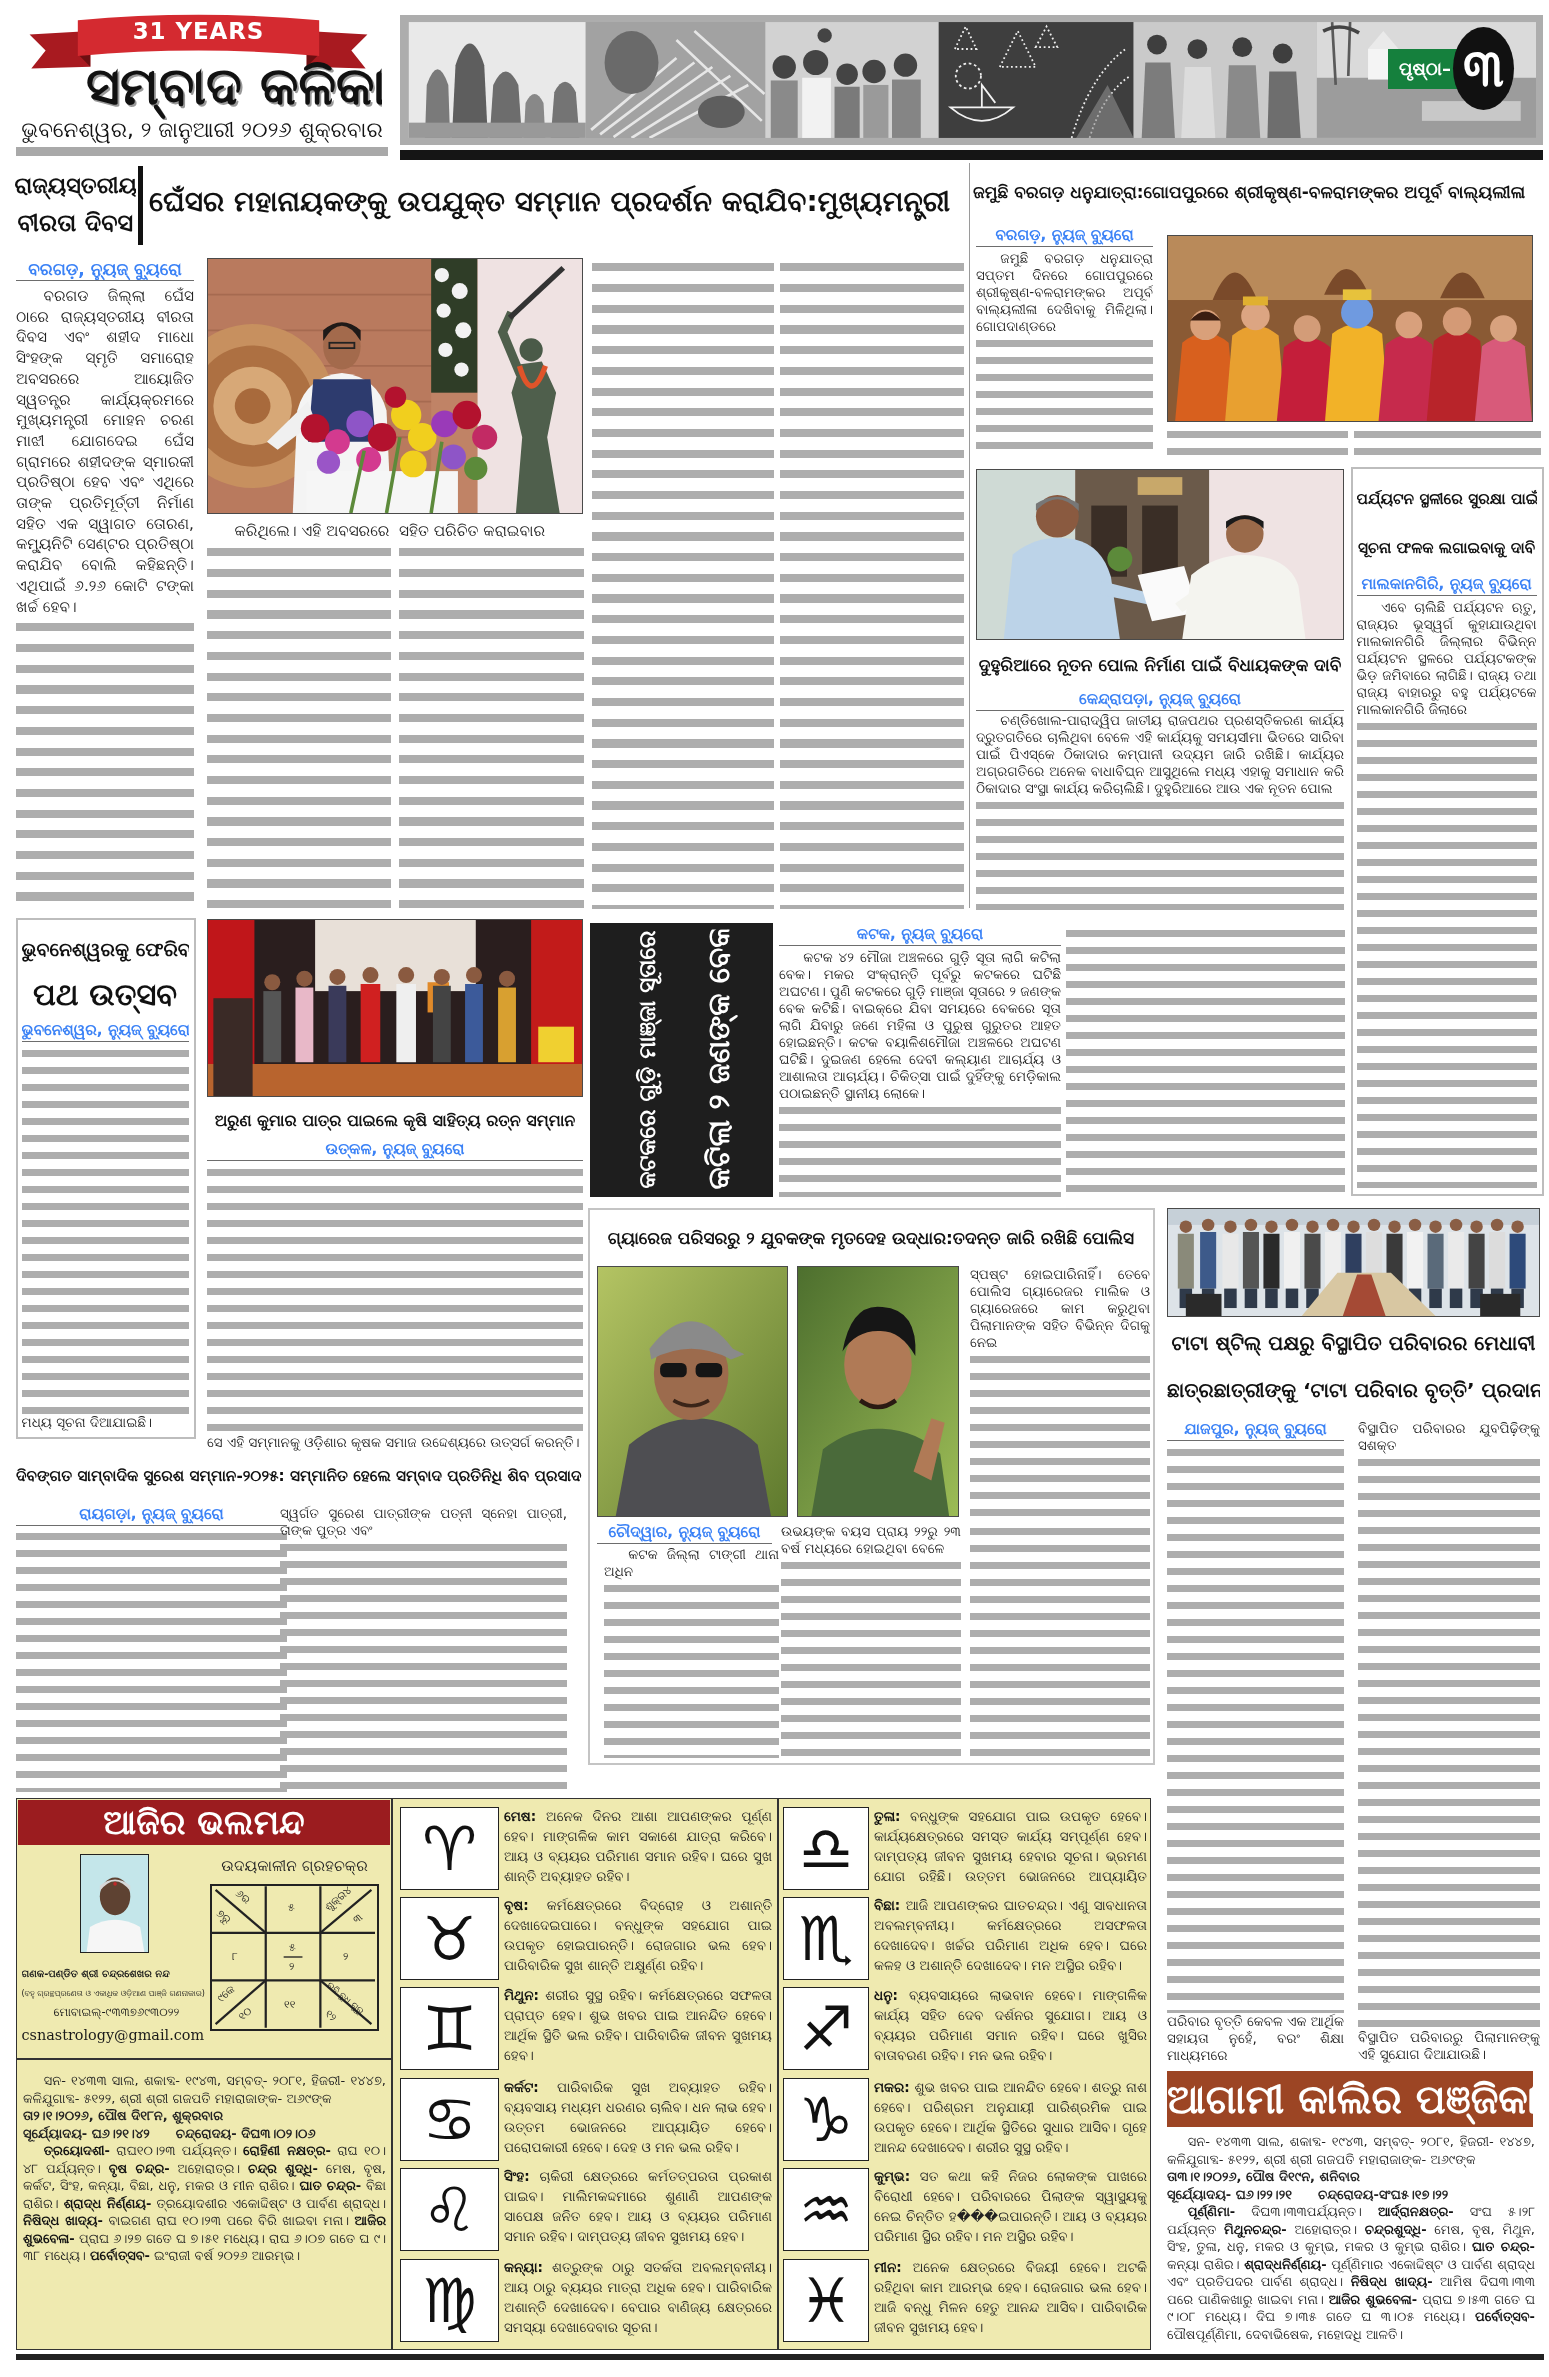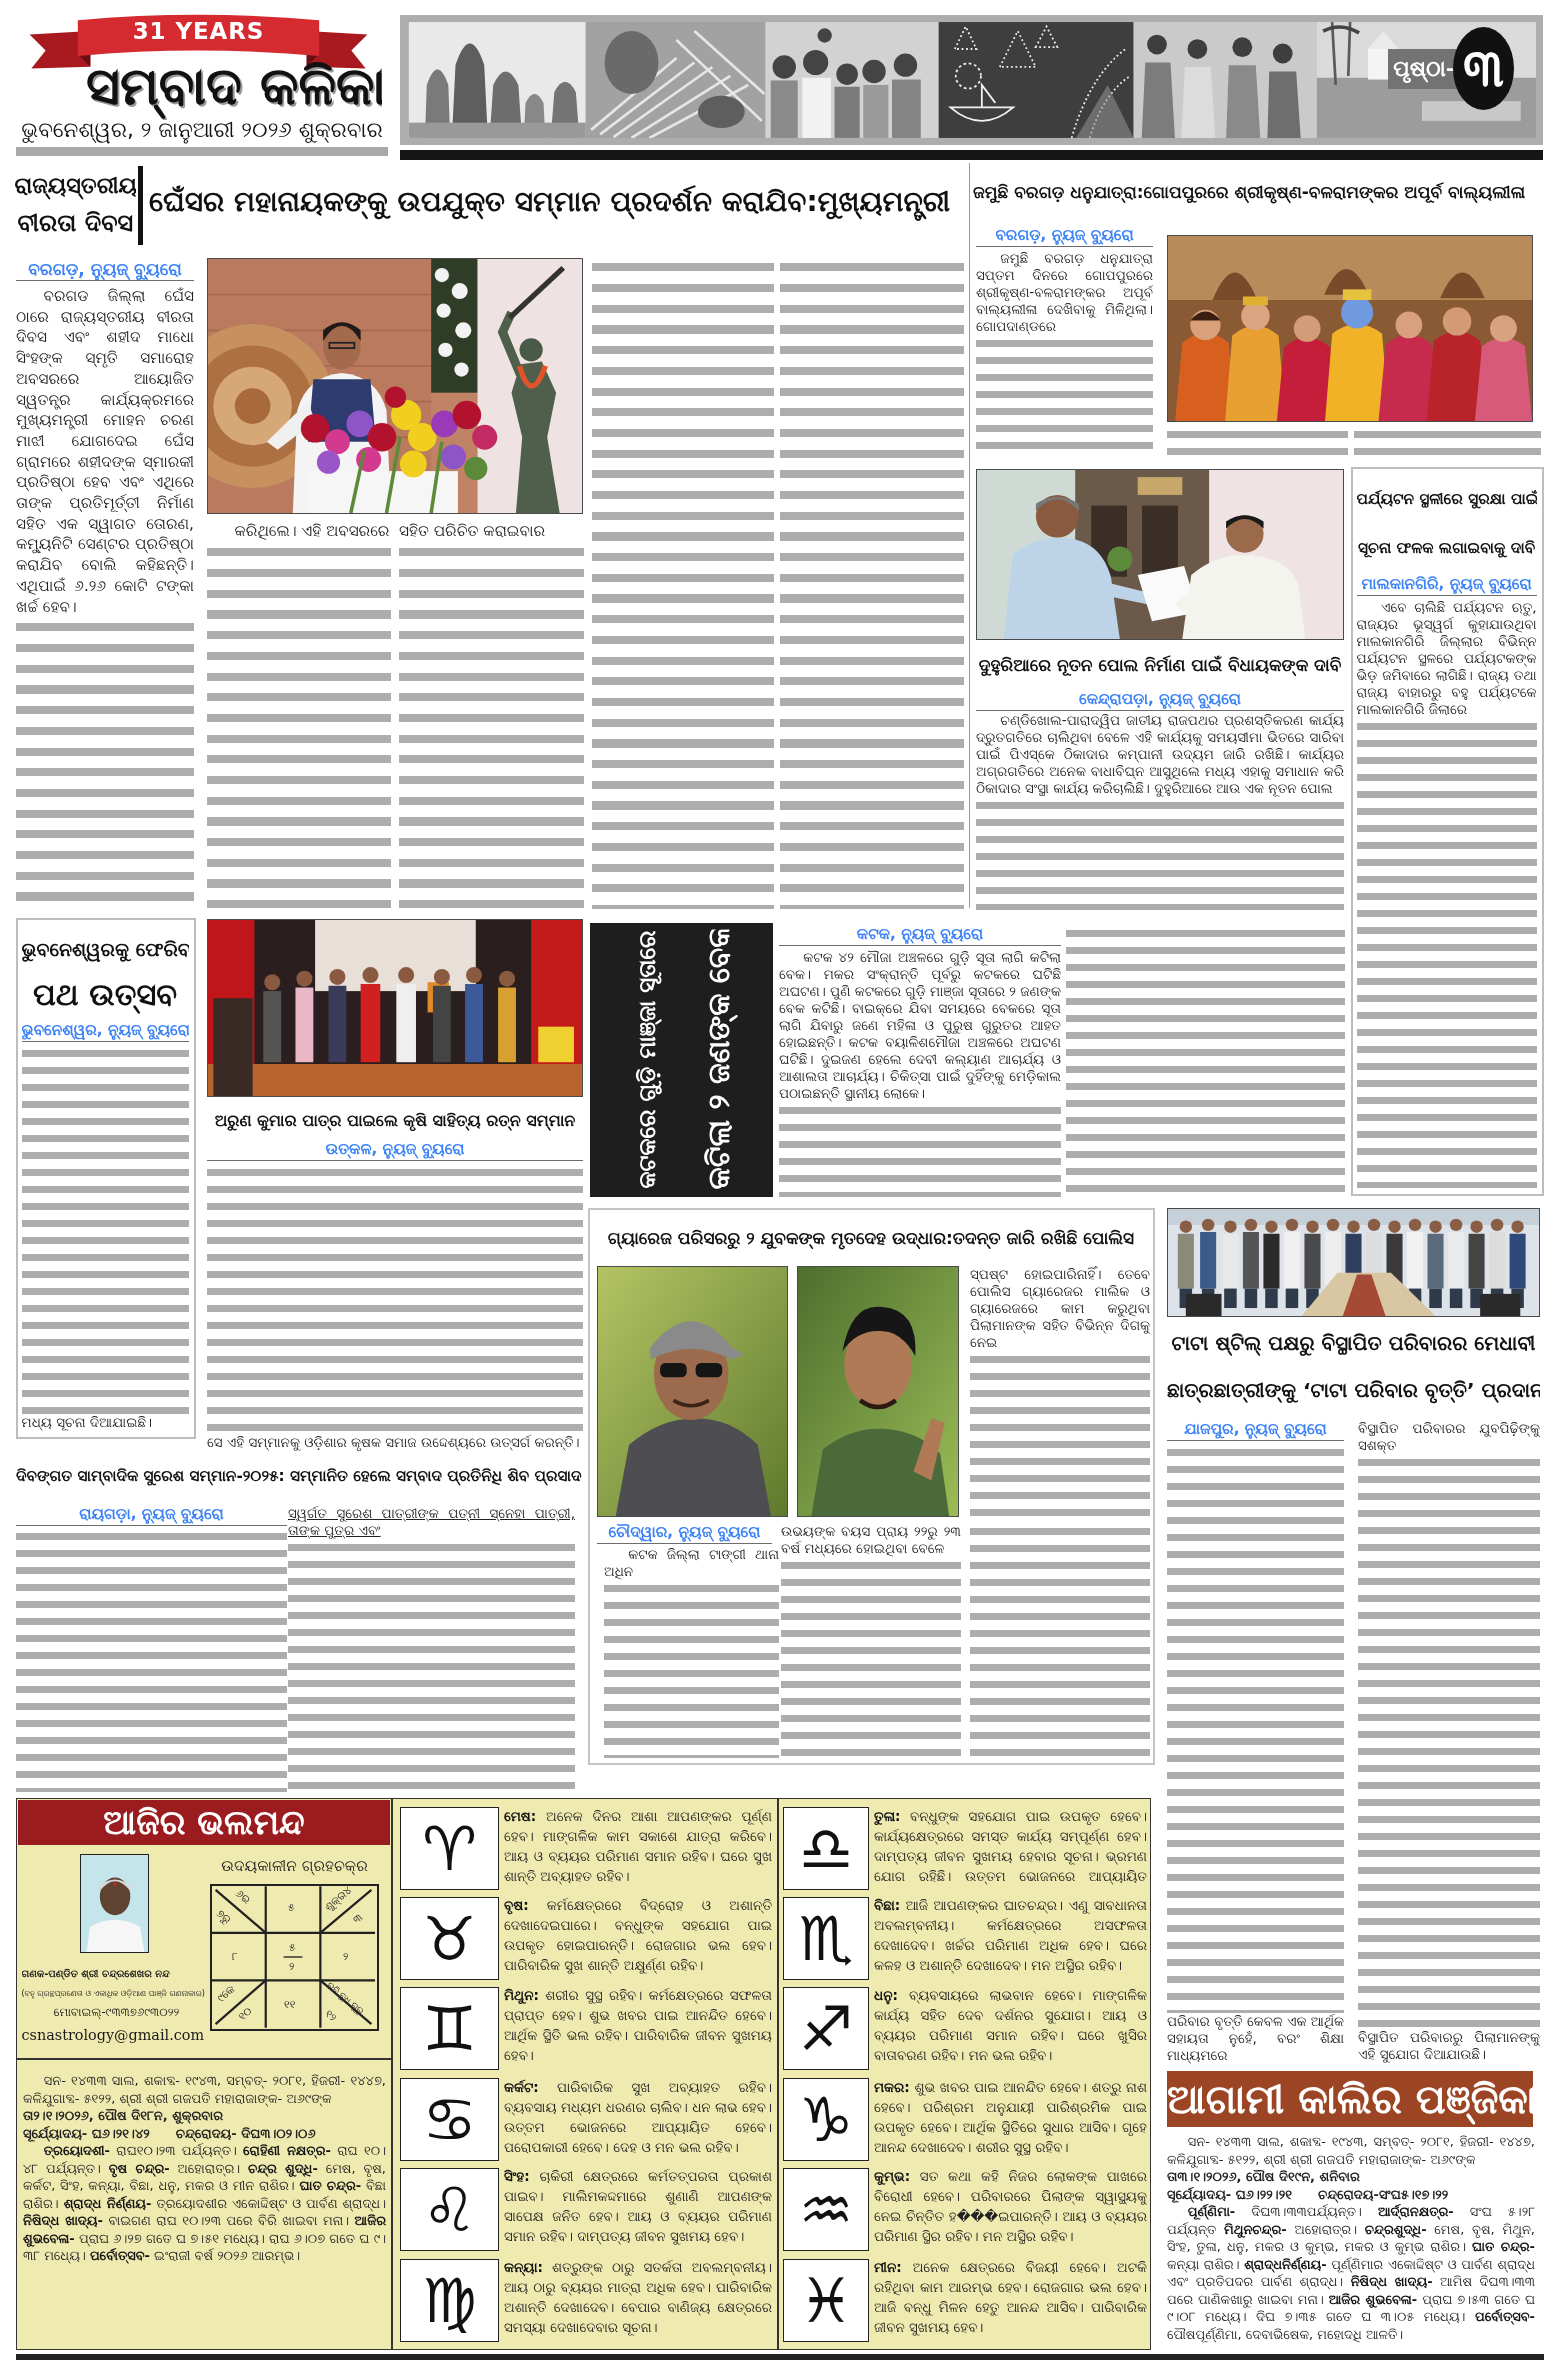--- a/index.html
+++ b/index.html
@@ -117,21 +117,21 @@
       <rect x="1013" y="62" width="244" height="67" fill="#9c9c9c"></rect>
       <path d="M1030 0 L1034 70 M1050 0 L1048 60" stroke="#5a5a5a" stroke-width="3"></path>
       <path d="M1020 10 Q1040 0 1060 12" stroke="#444" stroke-width="4" fill="none"></path>
       <rect x="1070" y="30" width="34" height="34" fill="#f4f4f4"></rect>
       <path d="M1070 30 L1087 10 L1104 30Z" fill="#eaeaea"></path>
       <rect x="1130" y="88" width="110" height="22" fill="#c8c8c8"></rect>
     </g>
   </svg>
 </div>
 <div class="a" style="left:1388px;top:27px;width:126px;height:83px;">
-  <div class="a ctr" style="left:0;top:21.5px;width:74px;height:40px;background:#737373;color:#fff;font-size:22px;line-height:40px;font-weight:bold;white-space:nowrap;overflow:hidden;">ପୃଷ୍ଠା–</div>
+  <div class="a ctr" style="left:0;top:21.5px;width:74px;height:40px;background:#15803d;color:#fff;font-size:18px;line-height:40px;font-weight:bold;white-space:nowrap;overflow:hidden;">ପୃଷ୍ଠା–</div>
   <div class="a ctr" style="left:65px;top:0;width:61px;height:83px;border-radius:50%;background:#111;color:#fff;font-size:52px;line-height:83px;font-weight:bold;">୩</div>
 </div>
 <div class="a" style="left:400px;top:150px;width:1143px;height:10px;background:#151515;"></div>
 
 <div class="hl ctr fit" style="left: 14.4px; top: 167px; width: 122px; height: 36px; font-size: 22.4px; line-height: 36px;">ରାଜ୍ୟସ୍ତରୀୟ</div>
 <div class="hl ctr fit" style="left:14.4px;top:205px;width:122px;height:36px;font-size:24px;line-height:36px;">ବୀରତା ଦିବସ</div>
 <div class="a" style="left:138px;top:166px;width:5.4px;height:79px;background:#111;"></div>
 <div class="hl fit" style="left: 149px; top: 169px; width: 815px; height: 66px; font-size: 28px; line-height: 66px;">ଘେଁସର ମହାନାୟକଙ୍କୁ ଉପଯୁକ୍ତ ସମ୍ମାନ ପ୍ରଦର୍ଶନ କରାଯିବ:ମୁଖ୍ୟମନ୍ତ୍ରୀ</div>
 <div class="rule" style="left:969px;top:163px;width:0.9px;height:745px;"></div>
 
@@ -487,21 +487,21 @@
   <p class="noind">ବିସ୍ଥାପିତ ପରିବାରର ଯୁବପିଢ଼ିଙ୍କୁ ସଶକ୍ତ</p>
   <div class="f19"></div>
   <p class="noind">ବିସ୍ଥାପିତ ପରିବାରରୁ ପିଲାମାନଙ୍କୁ ଏହି ସୁଯୋଗ ଦିଆଯାଉଛି।</p>
 </div>
 
 <div class="hl fit" style="left: 16px; top: 1456px; width: 567px; height: 41px; font-size: 15.3px; line-height: 41px;">ଦିବଙ୍ଗତ ସାମ୍ବାଦିକ ସୁରେଶ ସମ୍ମାନ-୨୦୨୫: ସମ୍ମାନିତ ହେଲେ ସମ୍ବାଦ ପ୍ରତିନିଧି ଶିବ ପ୍ରସାଦ</div>
 <div class="dl" style="left:16px;top:1505px;width:271px;height:20.7px;">ରାୟଗଡ଼ା, ନ୍ୟୁଜ୍ ବ୍ୟୁରୋ</div>
 <div class="col" style="left:16px;top:1528px;width:271px;height:264px;">
   <div class="f19"></div>
 </div>
-<div class="col" style="left:288px;top:1505px;width:287px;height:287px;text-decoration:underline;">
+<div class="col" style="left:280px;top:1505px;width:287px;height:287px;">
   <p class="noind">ସ୍ୱର୍ଗତ ସୁରେଶ ପାତ୍ରୀଙ୍କ ପତ୍ନୀ ସ୍ନେହା ପାତ୍ରୀ, ତାଙ୍କ ପୁତ୍ର ଏବଂ</p>
   <div class="f19"></div>
 </div>
 
 <div class="panel" style="left:16px;top:1798px;width:1135px;height:552px;"></div>
 <div class="a ctr" style="left:18px;top:1800px;width:372px;height:45px;background:#9b1c1f;color:#fff;font-size:34px;line-height:45px;font-weight:bold;white-space:nowrap;overflow:hidden;">ଆଜିର ଭଲମନ୍ଦ</div>
 <div class="a" style="left:80px;top:1854px;width:69px;height:99px;border:0.9px solid #222;overflow:hidden;">
   <svg width="69" height="99" viewBox="0 0 77 110">
     <rect width="77" height="110" fill="#c4e6ea"></rect>
     <path d="M6 110 L10 80 Q38 64 66 80 L71 110Z" fill="#f6f6f6"></path>

